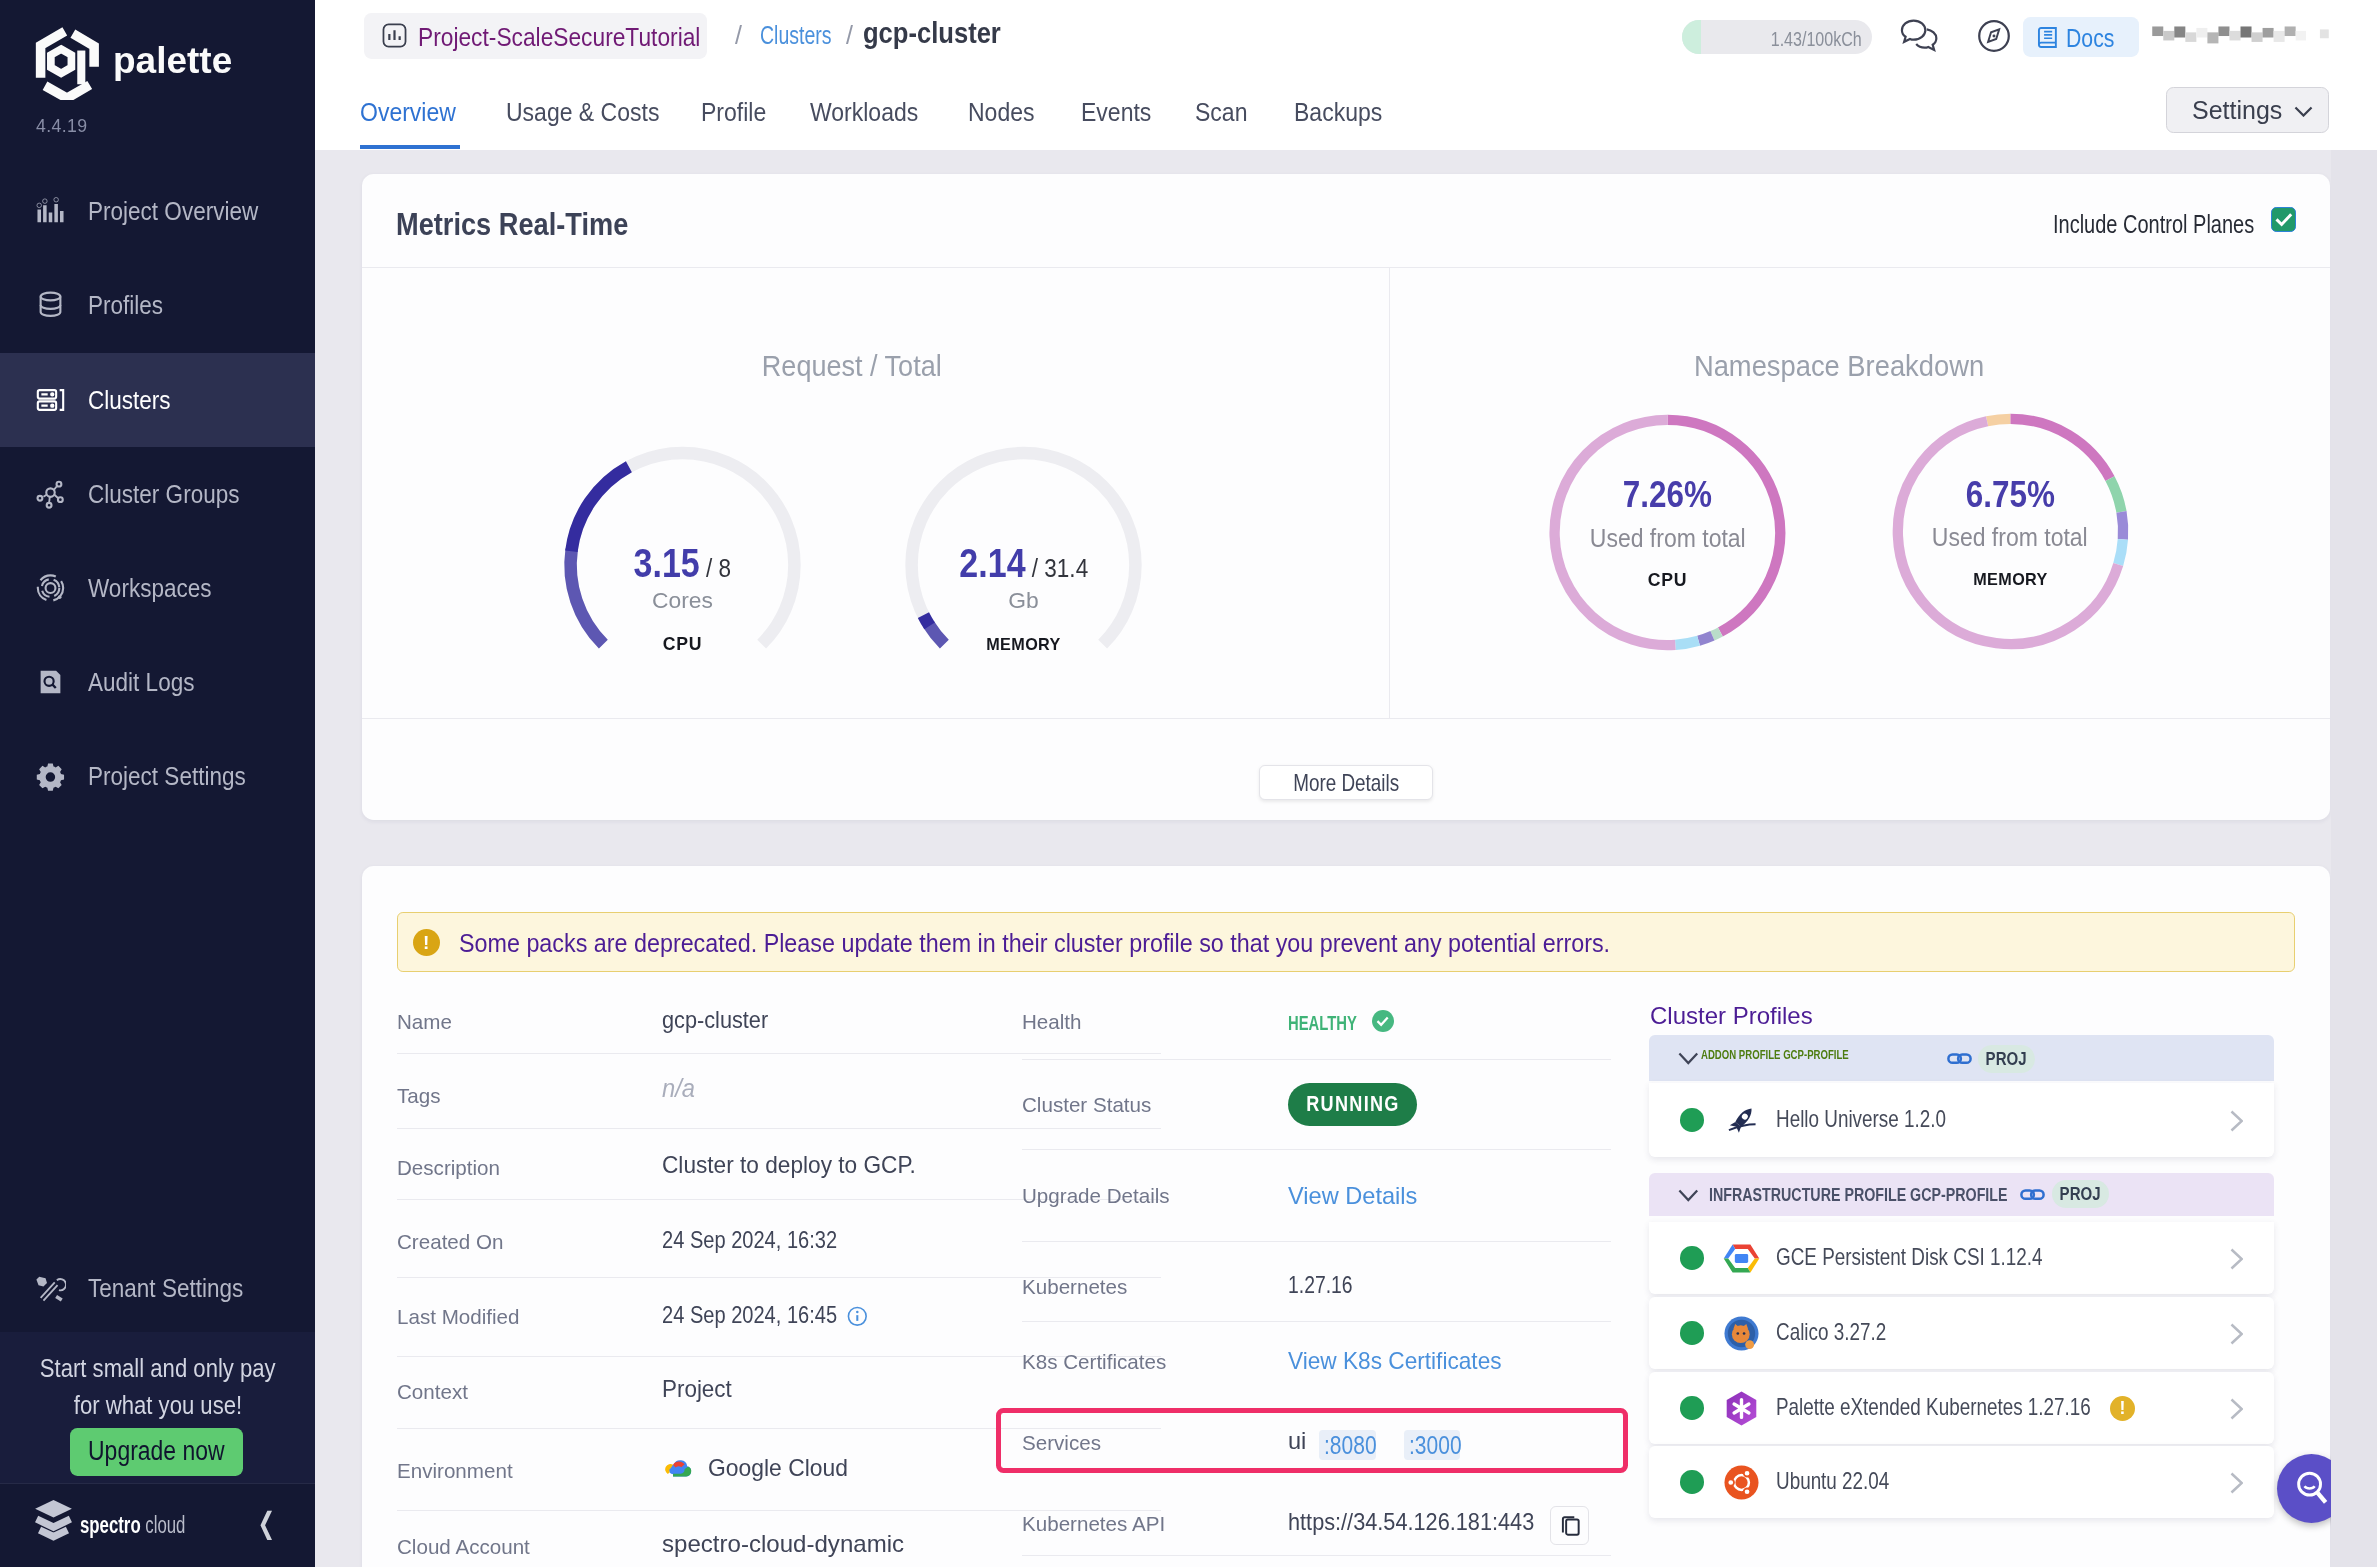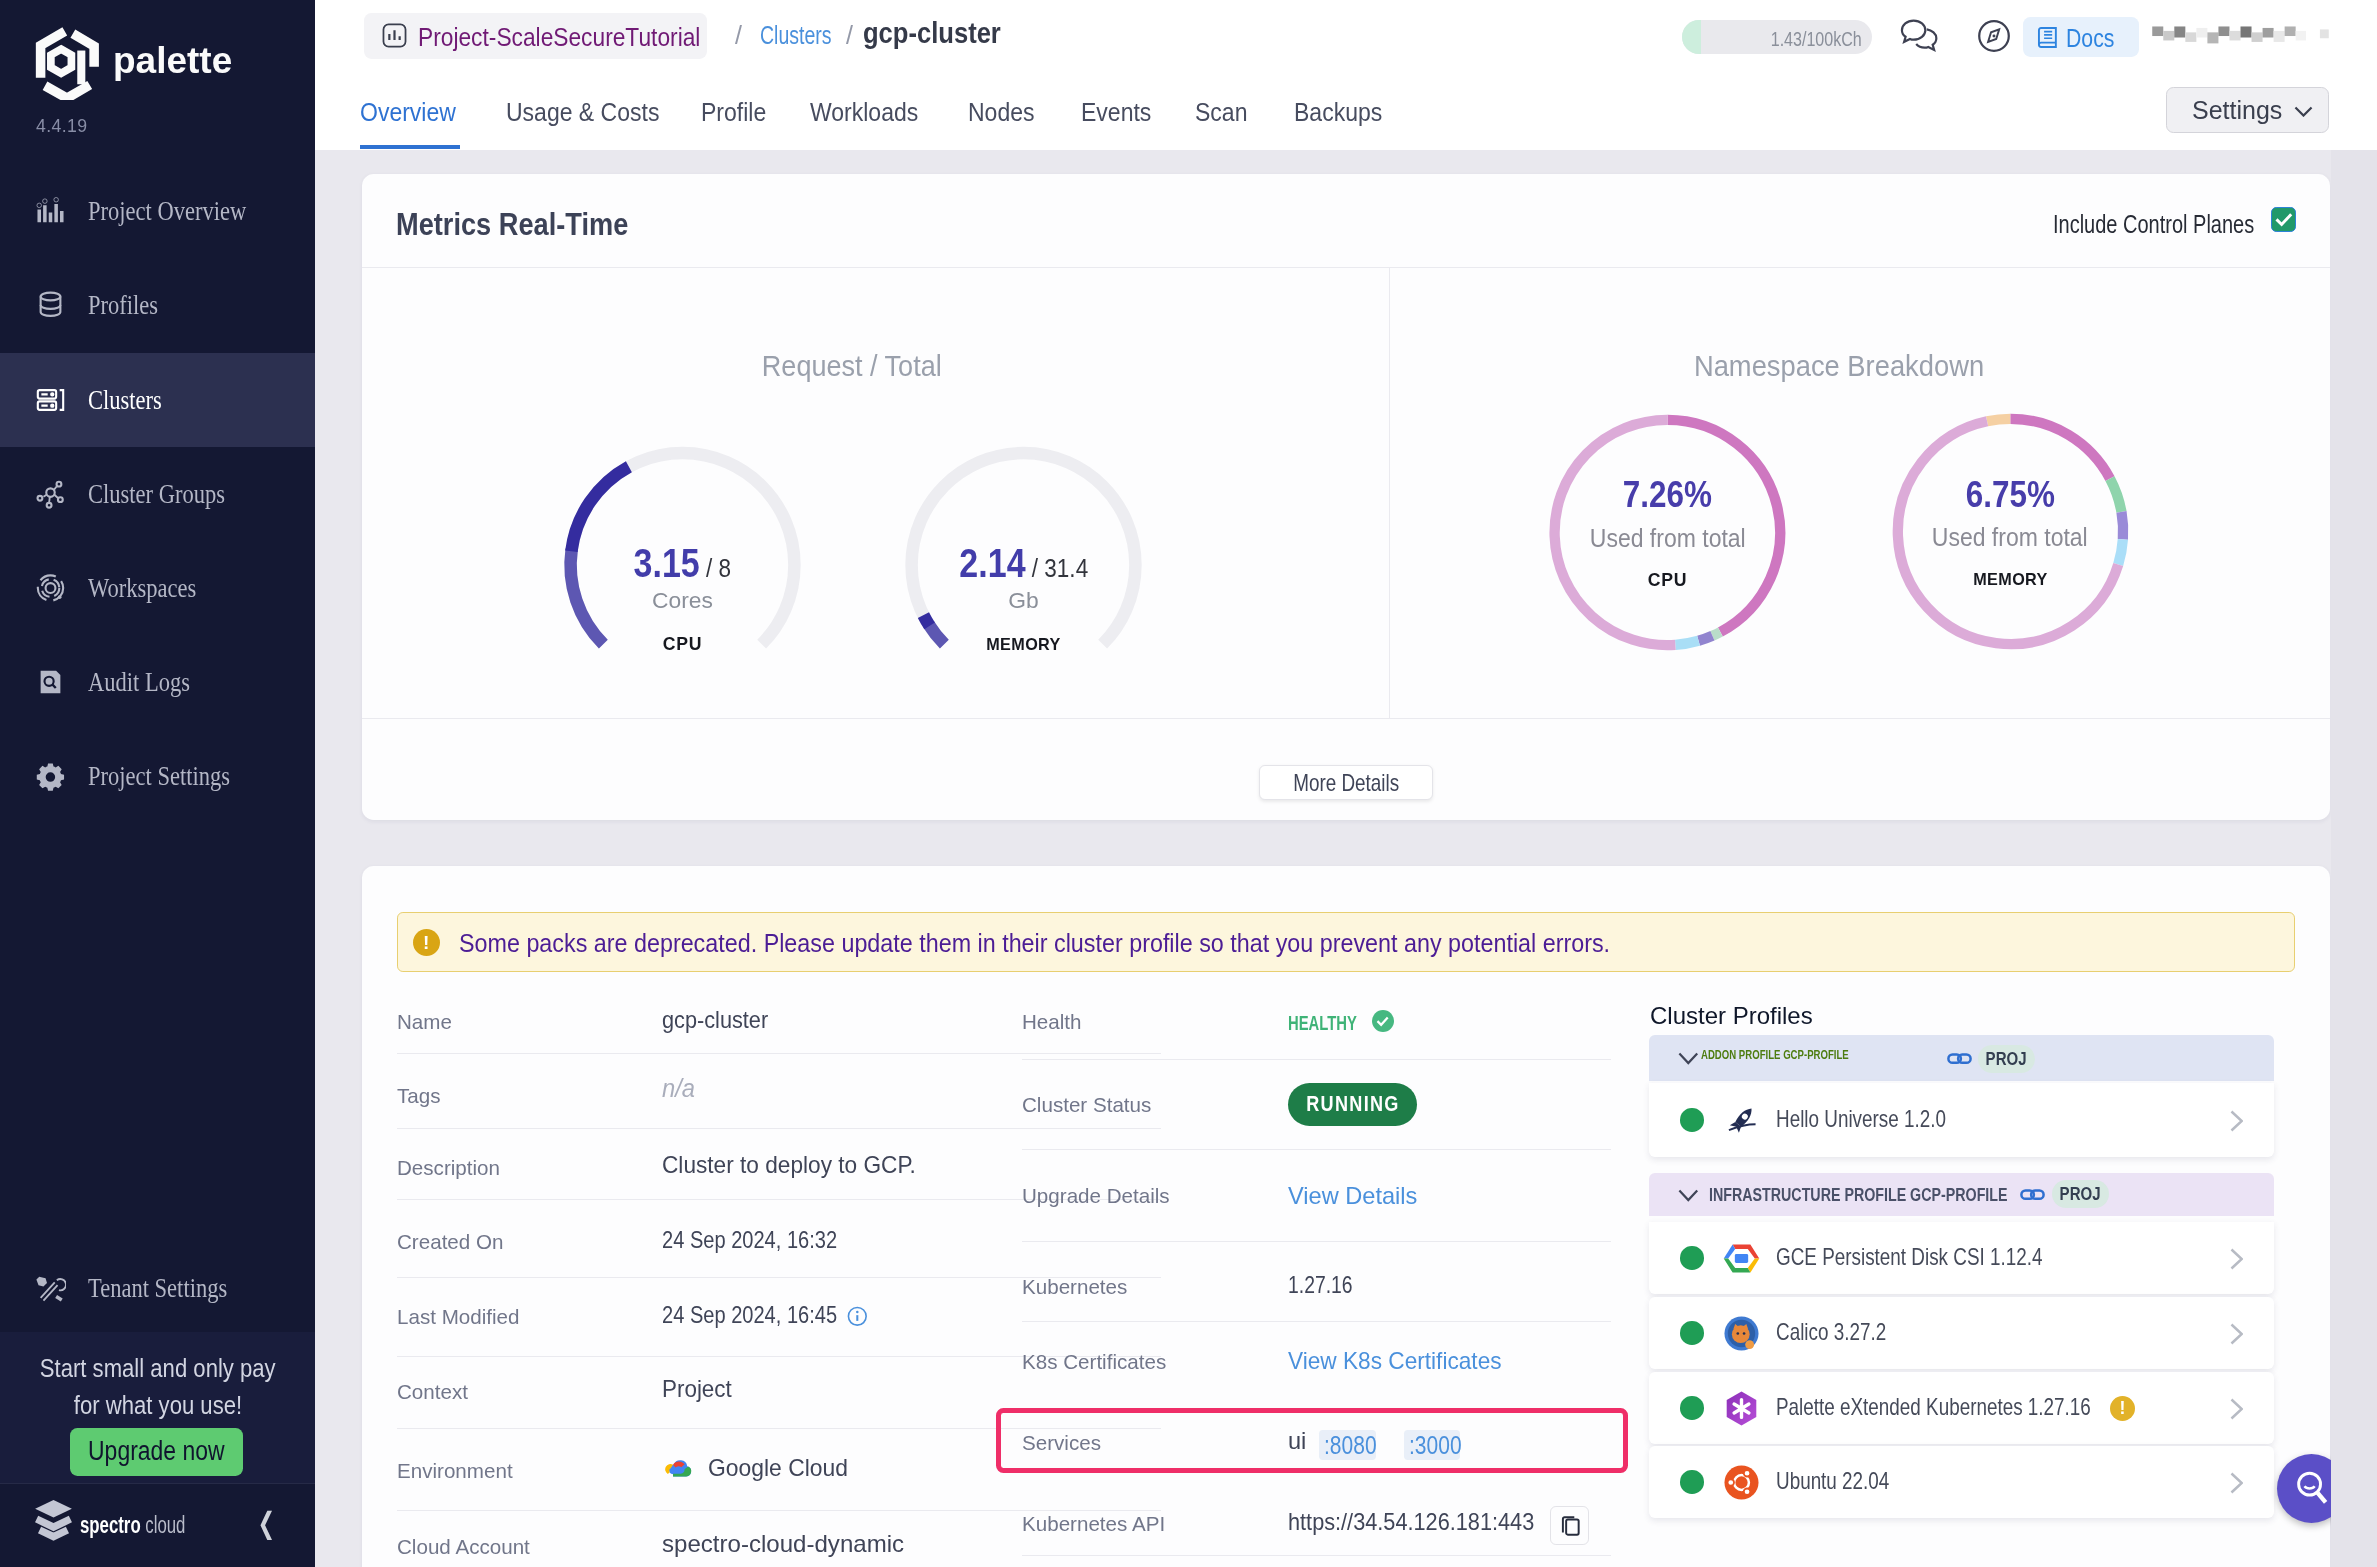--- a/index.html
+++ b/index.html
@@ -2,21 +2,21 @@
 <html style="font-size:11.8px"><head>
 <meta charset="utf-8">
 <style>
   * { margin:0; padding:0; box-sizing:border-box; }
   html,body { width:2377px; height:1568px; overflow:hidden; font-family:"Liberation Sans",sans-serif; }
   body { background:#e9e8ee; position:relative; }
   .abs { position:absolute; }
   .sq { display:inline-block; transform:scaleX(.85); transform-origin:0 50%; white-space:nowrap; }
   .sqc { display:inline-block; transform:scaleX(.85); transform-origin:50% 50%; white-space:nowrap; }
   #sidebar { position:absolute; left:0; top:0; width:315px; height:1568px; background:#141833; z-index:5;padding-left:28px; }
-  .nav-item { position:absolute; left:0; width:315px; height:94px;font-family:Liberation Serif, serif; }
+  .nav-item { position:absolute; left:0; width:315px; height:94px; }
   .nav-item .nico { position:absolute; left:35px; top:50%; transform:translateY(-50%); width:31px; height:31px; }
   .nav-item .ntxt { position:absolute; left:88px; top:50%; transform:translateY(-50%); font-size:26.5px; color:#b4b7c6; }
   .nav-item.sel { background:#2c3050; }
   .nav-item.sel .ntxt { color:#ffffff; }
   #header { position:absolute; left:315px; top:0; width:2062px; height:150px; background:#ffffff; }
   .card { position:absolute; background:#fdfdfe; border-radius:11.8px; box-shadow:0 1.5px 4.4px rgba(40,40,80,.06); }
   .hline { position:absolute; height:0.7px; background:#eaeaef; }
   .vline { position:absolute; width:0.7px; background:#eaeaef; }
   .glabel { color:#71768a; font-size:20.6px; }
   .gvalue { color:#3f4457; font-size:23.6px; }
@@ -315,21 +315,21 @@
   <div class="abs glabel" style="left:660px;top:646px;">Kubernetes API</div>
   <div class="abs gvalue" style="left:926px;top:643px;"><span class="sq" style="transform:scaleX(.92);">https://34.54.126.181:443</span></div>
   <div class="abs" style="left:1188px;top:640px;width:39px;height:39px;background:#fdfdfe;border:0.7px solid #e3e3e8;border-radius:5.9px;">
     <svg class="abs" style="left:7.4px;top:6.6px;" width="25" height="25" viewBox="0 0 46 46" fill="none" stroke="#272d3d" stroke-width="3.6">
       <rect x="15" y="10" width="23" height="28" rx="3"></rect>
       <path d="M9 34 V9 a3 3 0 0 1 3-3 h18"></path>
     </svg>
   </div>
   <div class="hline" style="left:660px;top:689px;width:589px;"></div>
 
-  <div class="abs" style="left:1288px;top:136px;font-size:24px;color:#0f172a;text-align:center;">Cluster Profiles</div>
+  <div class="abs" style="left:1288px;top:136px;font-size:24px;color:#4c1d95;text-align:center;">Cluster Profiles</div>
   <div class="abs" style="left:1287px;top:169px;width:625px;height:46px;background:#dfe4f3;border-radius:5.9px 5.9px 0 0;">
     <svg class="abs" style="left:29.4px;top:17px;" width="20.6" height="13.2" viewBox="0 0 30 19" fill="none" stroke="#3f4457" stroke-width="3.2">
         <path d="M2 2 L15 16 L28 2"></path>
       </svg>
     <div class="abs" style="left:52px;top:13.2px;font-size:12px;font-weight:bold;color:#4d7c0f;"><span class="sq" style="transform:scaleX(.8);">ADDON PROFILE GCP-PROFILE</span></div>
     <svg class="abs" style="left:298px;top:12.5px;" width="25" height="21.3" viewBox="0 0 36 30" fill="none" stroke="#2f6fd0" stroke-width="3.6">
       <rect x="2" y="9" width="18" height="12" rx="6"></rect>
       <rect x="16" y="9" width="18" height="12" rx="6"></rect>
     </svg>
     <div class="abs" style="left:329px;top:9.6px;width:57px;height:28px;background:#d8e9e2;border-radius:14px;text-align:center;line-height:28px;font-size:17.7px;font-weight:bold;color:#333e50;"><span class="sqc">PROJ</span></div>

